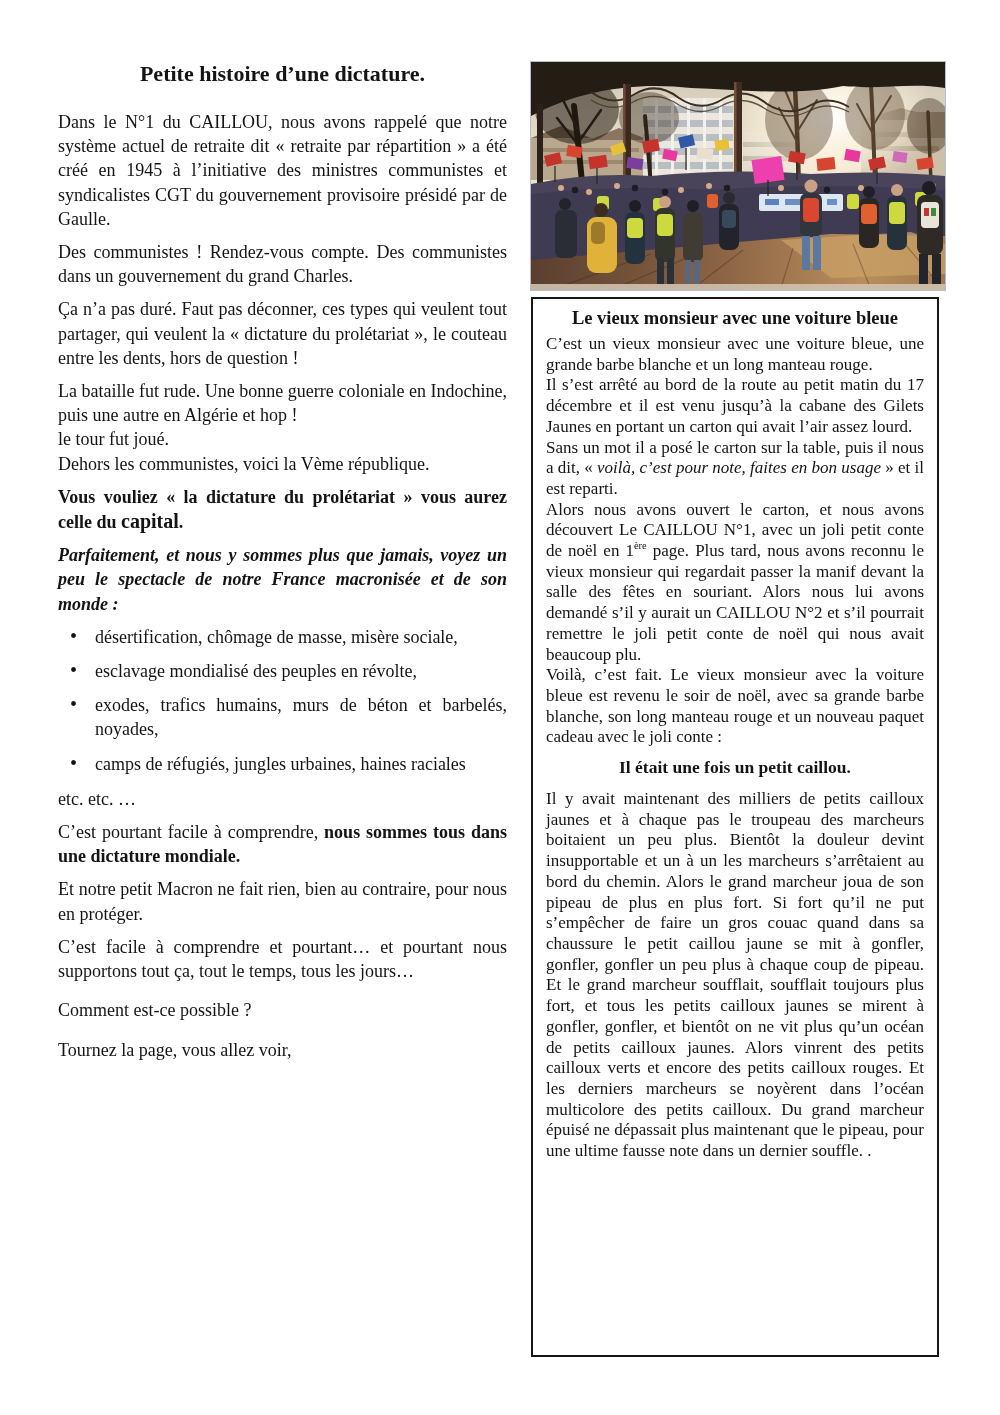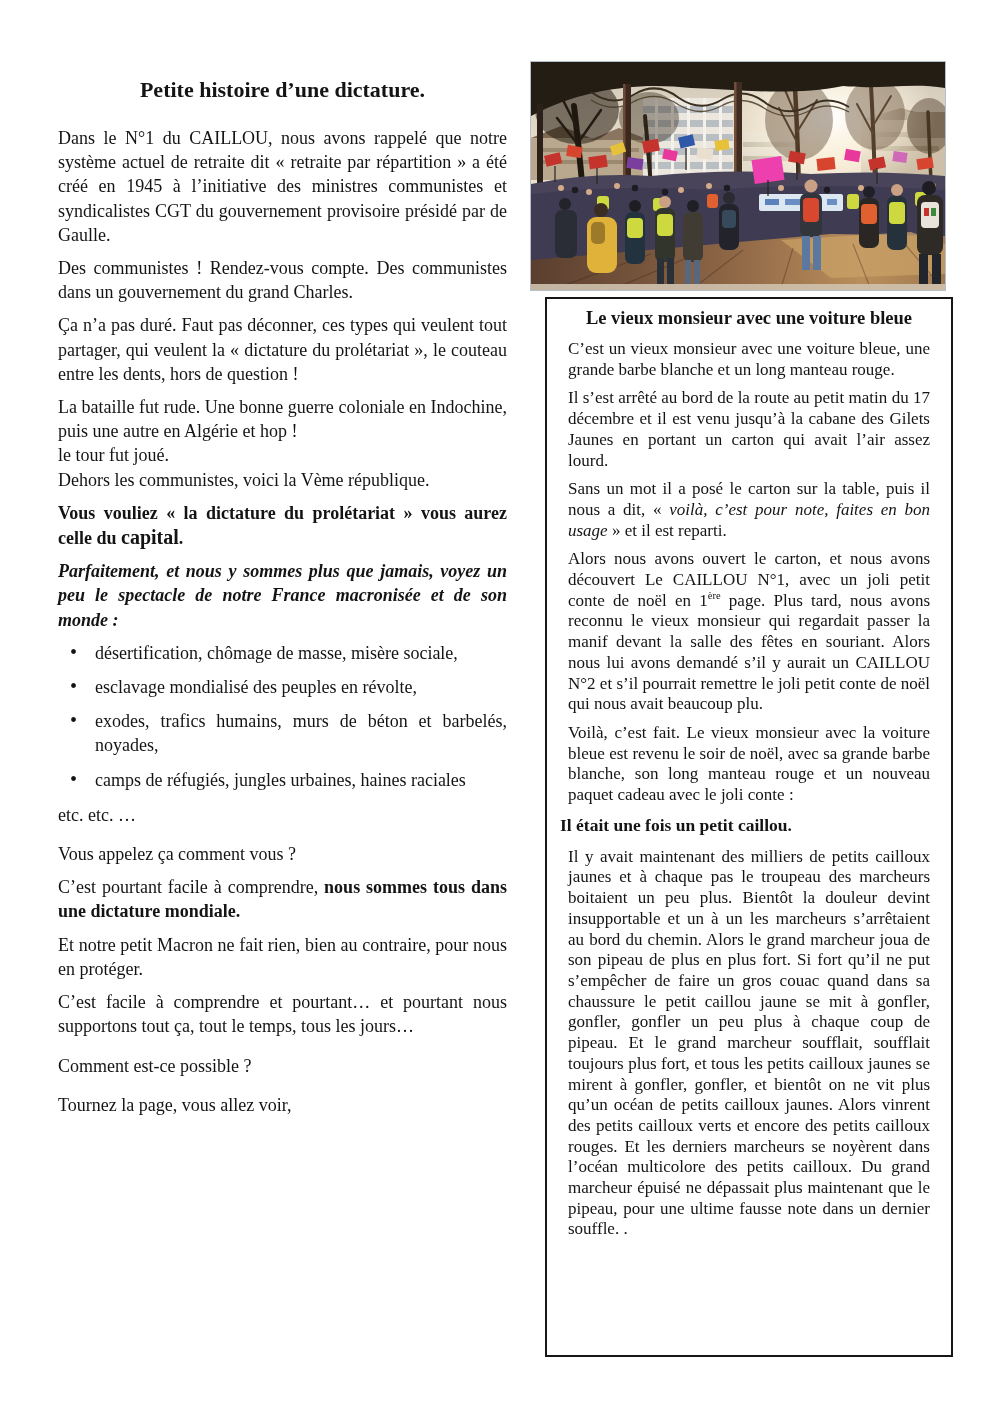--- a/index.html
+++ b/index.html
@@ -1,41 +1,41 @@
 <!DOCTYPE html>
 <html><head>
 <meta charset="utf-8">
 <style>
   html,body{margin:0;padding:0;}
   body{
     width:1000px;height:1415px;background:#ffffff;position:relative;
     font-family:"Liberation Serif",serif;color:#141414;overflow:hidden;
   }
   
-  .left-col{position:absolute;left:58px;top:76px;width:449px;}
+  .left-col{position:absolute;left:58px;top:60px;width:449px;}
   .doc-title{font-size:22px;font-weight:bold;text-align:center;line-height:28px;margin:0 0 22px 0;}
   .left-col p{font-size:18px;line-height:24.2px;text-align:justify;margin:0 0 9px 0;}
   .b{font-weight:bold;}
   .bi{font-weight:bold;font-style:italic;}
   .cap{font-size:20px;font-weight:bold;}
   .prelines{white-space:pre-line;}
   .mt{margin-top:15px !important;}
   ul.bullets{list-style:none;margin:5px 0 11px 0;padding:0;}
   ul.bullets li{font-size:18px;line-height:24.2px;text-align:justify;position:relative;
     padding-left:37px;margin-bottom:10px;}
   ul.bullets li::before{content:"\2022";position:absolute;left:12px;top:-1px;font-size:20px;}
   
   .photo-frame{position:absolute;left:530px;top:61px;width:414px;height:228px;
     border:1px solid #b6bfc9;background:#ddd;}
   .photo-frame svg{display:block;}
-  .story-box{position:absolute;left:545px;top:297px;width:408px;height:1060px;
+  .story-box{position:absolute;left:531px;top:297px;width:408px;height:1060px;
     border:2px solid #161616;box-sizing:border-box;padding:6px 13px 0 13px;}
   .box-title{font-size:18.5px;font-weight:bold;text-align:center;line-height:25px;margin:1px 0 3px 0;}
-  .story-box p{font-size:17px;line-height:20.7px;text-align:justify;margin:8px;}
-  .subtitle{font-size:17.5px;font-weight:bold;text-align:left;margin:9px 0 11px 0;}
+  .story-box p{font-size:17px;line-height:20.7px;text-align:justify;margin:0;}
+  .subtitle{font-size:17.5px;font-weight:bold;text-align:center;margin:9px 0 11px 0;}
   .it{font-style:italic;}
   sup.ord{font-size:10.5px;vertical-align:super;line-height:0;}
 </style>
 </head>
 <body>
 
 <div class="left-col">
   <h1 class="doc-title">Petite histoire d’une dictature.</h1>
   <p>Dans le N°1 du CAILLOU, nous avons rappelé que notre système  actuel de retraite dit «&nbsp;retraite par répartition&nbsp;» a été créé en 1945 à l’initiative des ministres communistes et syndicalistes CGT du gouvernement provisoire présidé par de Gaulle.</p>
   <p>Des communistes&nbsp;! Rendez-vous compte. Des communistes dans un gouvernement du grand Charles.</p>
@@ -45,21 +45,20 @@
 Dehors les communistes, voici la Vème république.</p>
   <p class="b"><span>Vous vouliez «&nbsp;la dictature du prolétariat&nbsp;» vous aurez celle du </span><span class="cap">capital</span><span>.</span></p>
   <p class="bi">Parfaitement, et nous y sommes plus que jamais, voyez un peu le spectacle de notre France macronisée et de son monde&nbsp;:</p>
   <ul class="bullets">
     <li>désertification, chômage de masse, misère sociale,</li>
     <li>esclavage mondialisé des peuples en révolte,</li>
     <li>exodes, trafics humains, murs de béton et barbelés, noyades,</li>
     <li>camps de réfugiés, jungles urbaines, haines raciales</li>
   </ul>
   <p>etc. etc. …</p>
-  <p class="mt">Vous appelez ça comment vous&nbsp;?</p>
   <p><span>C’est pourtant facile à comprendre, </span><span class="b">nous sommes tous dans une dictature mondiale.</span></p>
   <p>Et notre petit Macron ne fait rien, bien au contraire, pour nous en protéger.</p>
   <p>C’est facile à comprendre et pourtant… et pourtant nous supportons tout ça, tout le temps, tous les jours…</p>
   <p class="mt">Comment est-ce possible&nbsp;?</p>
   <p class="mt">Tournez la page, vous allez voir,</p>
 </div>
 
 <div class="photo-frame">
 <svg width="414" height="228" viewBox="0 0 414 228" preserveAspectRatio="none">
   <defs>

